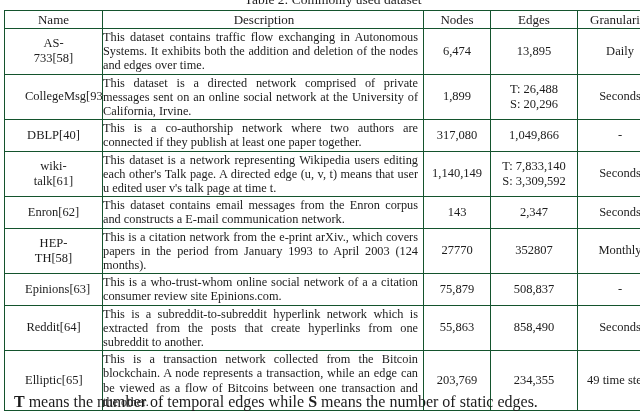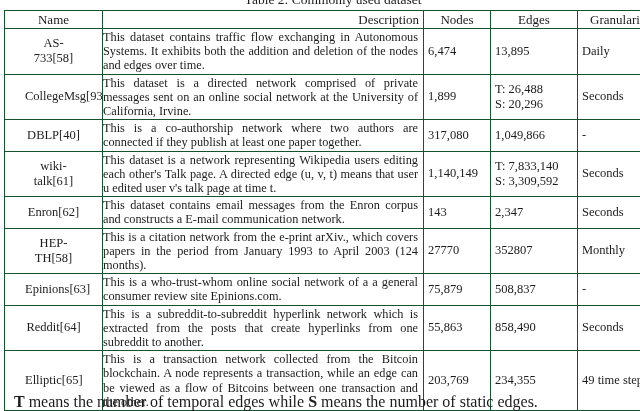--- a/index.html
+++ b/index.html
@@ -34,35 +34,36 @@
     border: 1px solid #14532d;
     overflow: hidden;
   }
   table.dataset th {
     font-weight: normal;
     font-size: 13px;
     height: 17px;
     padding: 0 4px;
     text-align: center;
   }
-  table.dataset th.desc-h { text-align: right; padding-left: 6px; }
+  table.dataset th.desc-h { text-align: center; padding-left: 6px; }
   td.c-name {
     text-align: center;
     vertical-align: middle;
     font-size: 12.5px;
     padding: 1px 20px;
   }
   td.c-desc {
     text-align: justify;
     vertical-align: middle;
     font-size: 12.3px;
     line-height: 14.2px;
     padding: 1px 5px 1px 0;
   }
   td.c-num, td.c-gran {
+    text-align: center;
     vertical-align: middle;
     font-size: 12.5px;
     line-height: 15px;
     padding: 1px 4px;
   }
   .footnote {
     position: absolute;
     top: 394px;
     left: 14px;
     font-size: 16px;
@@ -146,21 +147,21 @@
           <td class="c-name">HEP-TH[58]</td>
           <td class="c-desc">This is a citation network from the e-print arXiv., which covers papers in the period from January 1993 to April 2003 (124 months).</td>
           <td class="c-num">27770</td>
           <td class="c-num">
             <div>352807</div>
           </td>
           <td class="c-gran">Monthly</td>
         </tr>
         <tr style="height: 30px;">
           <td class="c-name">Epinions[63]</td>
-          <td class="c-desc">This is a who-trust-whom online social network of a a general consumer review site Epinions.com.</td>
+          <td class="c-desc">This is a who-trust-whom online social network of a a citation consumer review site Epinions.com.</td>
           <td class="c-num">75,879</td>
           <td class="c-num">
             <div>508,837</div>
           </td>
           <td class="c-gran">-</td>
         </tr>
         <tr style="height: 44px;">
           <td class="c-name">Reddit[64]</td>
           <td class="c-desc">This is a subreddit-to-subreddit hyperlink network which is extracted from the posts that create hyperlinks from one subreddit to another.</td>
           <td class="c-num">55,863</td>

